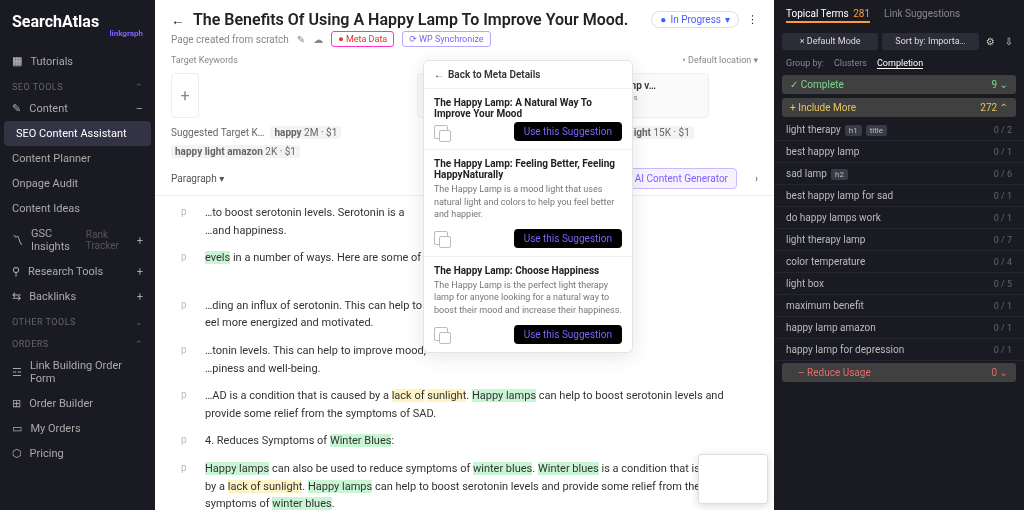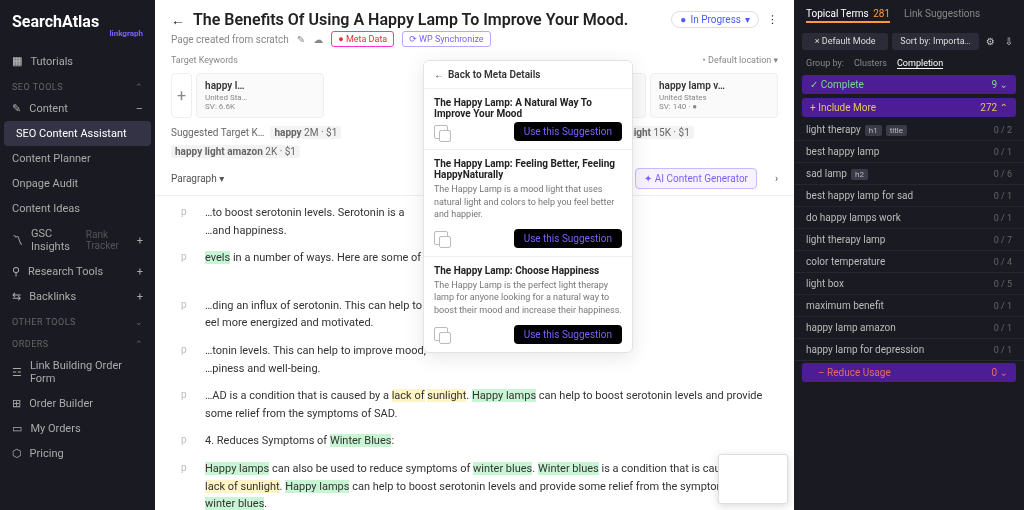--- a/index.html
+++ b/index.html
@@ -40,30 +40,30 @@
 .popover { position:absolute; left:268px; top:60px; width:210px; background:#fff; border:1px solid #e3e3e3; border-radius:6px; box-shadow:0 4px 20px rgba(0,0,0,.1); z-index:50; }
 .popover-head { padding:8px 10px; font-size:10px; font-weight:600; color:#333; display:flex; align-items:center; gap:4px; }
 .sug { padding:8px 10px; border-top:1px solid #f0f0f0; }
 .sug-title { font-size:10px; font-weight:700; color:#222; margin-bottom:3px; }
 .sug-desc { font-size:9px; color:#777; line-height:1.4; margin-bottom:8px; }
 .sug-row { display:flex; justify-content:space-between; align-items:center; }
 .copy-ic { width:14px; height:14px; border:1px solid #bbb; border-radius:2px; position:relative; }
 .copy-ic::after { content:""; position:absolute; width:10px; height:10px; border:1px solid #bbb; border-radius:2px; left:4px; top:4px; background:#fff; }
 .use-btn { background:#000000; color:#7b61ff; padding:4px 10px; border-radius:4px; font-size:10px; cursor:pointer; }
 
-.sidebar-right { width:230px; background:#1a1a22; color:#ccc; display:flex; flex-direction:column; padding:8px 0; font-size:10px; overflow:hidden; }
+.sidebar-right { width:250px; background:#1a1a22; color:#ccc; display:flex; flex-direction:column; padding:8px 0; font-size:10px; overflow:hidden; }
 .r-tabs { display:flex; gap:14px; padding:0 12px 6px; font-size:10px; }
 .r-tab { color:#888; cursor:pointer; }
 .r-tab.active { color:#fff; border-bottom:2px solid #ff9a3c; padding-bottom:2px; }
 .r-tab .cnt { color:#ff9a3c; margin-left:2px; }
 .r-controls { display:flex; gap:4px; padding:4px 8px; }
 .r-chip { background:#2c2c38; padding:3px 6px; border-radius:3px; font-size:9px; color:#ddd; flex:1; text-align:center; }
 .r-group { padding:4px 12px; display:flex; gap:10px; font-size:9px; color:#888; }
 .r-group .sel { color:#fff; border-bottom:1px solid #fff; }
-.r-section { background:#4c1d95; margin:2px 8px; padding:4px 8px; border-radius:3px; display:flex; justify-content:space-between; align-items:center; font-size:10px; }
+.r-section { background:#404040; margin:2px 8px; padding:4px 8px; border-radius:3px; display:flex; justify-content:space-between; align-items:center; font-size:10px; }
 .r-section.green { color:#7bd88f; }
 .r-section.yellow { color:#e8c55a; }
 .r-section.red { color:#e26b6b;padding-left:16px; }
 .r-term { padding:5px 12px; display:flex; justify-content:space-between; align-items:center; font-size:10px; color:#bbb; border-bottom:1px solid #26262e; }
 .r-term .badge { background:#3a3a48; padding:1px 4px; border-radius:2px; font-size:8px; margin-left:4px; }
 .r-term .score { color:#666; font-size:9px; }
 .preview-box { position:absolute; right:6px; bottom:6px; width:70px; height:50px; background:#fff; border:1px solid #ddd; border-radius:3px; box-shadow:0 2px 8px rgba(0,0,0,.15); }
 </style>
 </head>
 <body>
@@ -125,25 +125,20 @@
       <span class="meta-pill">● <span>Meta Data</span></span>
       <span class="wp-pill">⟳ <span>WP Synchronize</span></span>
     </div>
   </div>
   <div class="targets-row">
     <span>Target Keywords</span>
     <span>◔ <span>Default location</span> ▾</span>
   </div>
   <div class="kw-row">
     <div class="kw-add">+</div>
-    <div class="kw-card">
-      <div class="t">happy l…</div>
-        <div class="s">United Sta…</div>
-        <div class="s">SV: 6.6K</div>
-    </div>
     <div style="width:210px"></div>
     <div class="kw-card" style="min-width:160px">
       <div class="t">happy lamp for sad</div>
         <div class="s">United States</div>
         <div class="s">SV: 140 · ● · KD: 86 ● · CPC: $0</div>
     </div>
     <div class="kw-card">
       <div class="t">happy lamp v…</div>
         <div class="s">United States</div>
         <div class="s">SV: 140 · ●</div>

